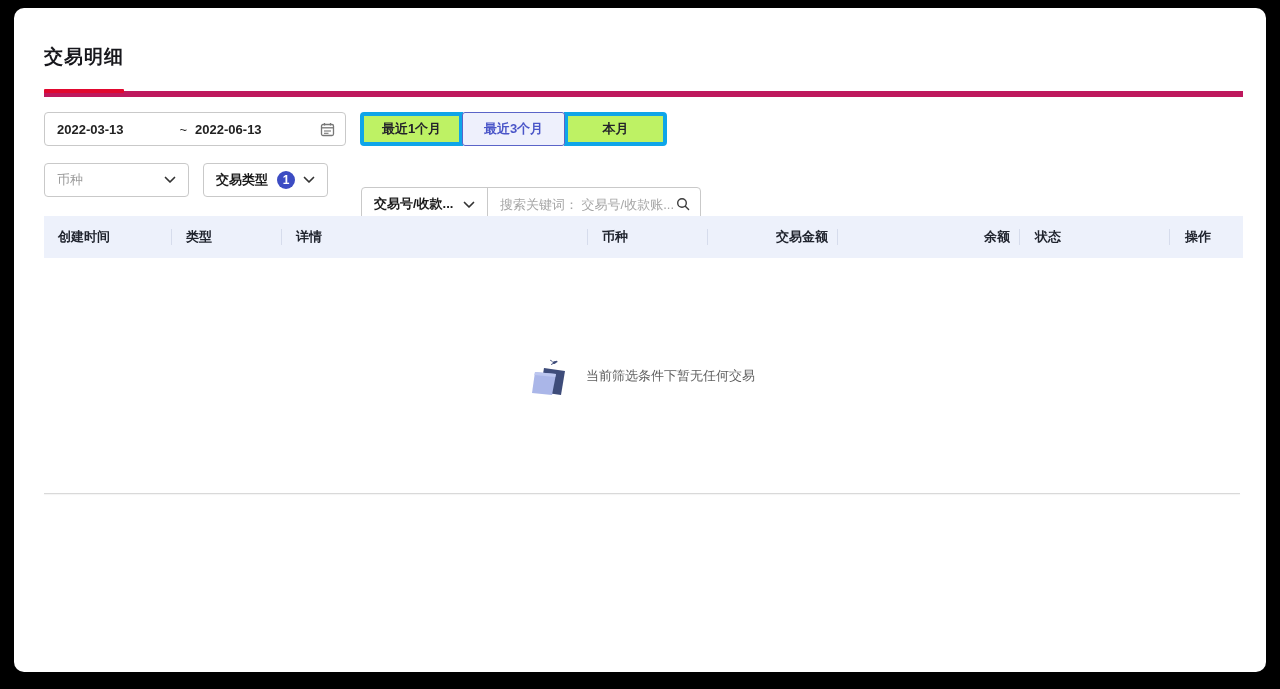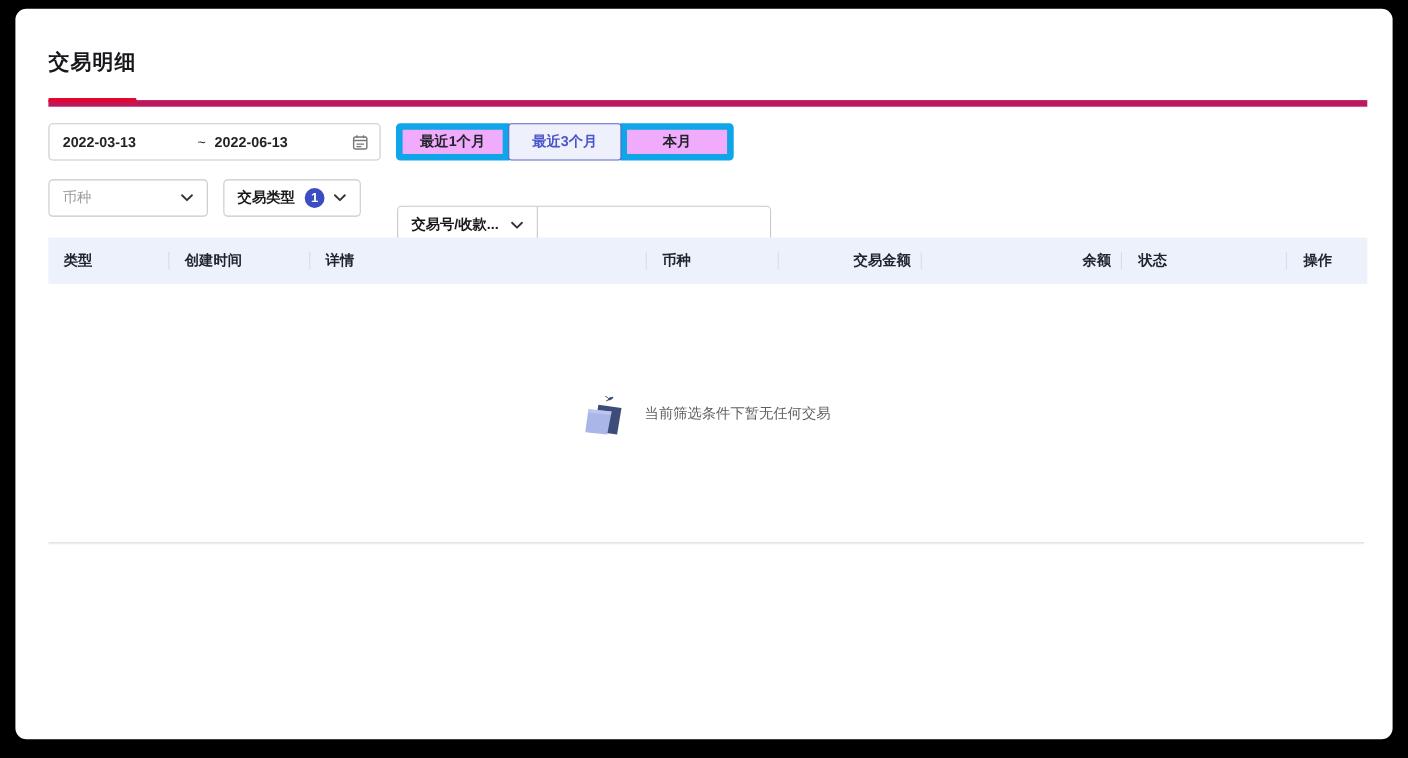--- a/index.html
+++ b/index.html
@@ -16,21 +16,21 @@
   .row2 { position:absolute; left:30px; top:155px; height:34px; }
 
   .ctl { border:1px solid #c9c9c9; border-radius:4px; background:#fff; height:34px; display:flex; align-items:center; font-size:13px; color:#1a1a1a; }
 
   .date-range { position:absolute; left:0; top:0; width:302px; padding:0 10px 0 12px; cursor:pointer; }
   .date-val { font-weight:700; color:#222; }
   .date-tilde { margin:0 8px 0 56px; color:#222; }
   .date-range .cal { margin-left:auto; display:flex; }
 
   .seg-group { position:absolute; left:316px; top:0; display:flex; }
-  .seg-btn { width:103px; height:34px; border:6px solid #0ea5e9; background:#f0abfc; font-size:13px; font-weight:600; color:#23232a; display:flex; align-items:center; justify-content:center; cursor:pointer; margin-left:-1px; font-family:inherit; }
+  .seg-btn { width:103px; height:34px; border:4px solid #0ea5e9; background:#bef264; font-size:13px; font-weight:600; color:#23232a; display:flex; align-items:center; justify-content:center; cursor:pointer; margin-left:-1px; font-family:inherit; }
   .seg-btn:first-child { border-radius:4px 0 0 4px; margin-left:0; }
   .seg-btn:last-child { border-radius:0 4px 4px 0; }
   .seg-btn.selected { border:1px solid #5a64c8; background:#eef0fc; color:#4a55c8; z-index:2; border-radius:3px; }
 
   .download-btn { position:absolute; right:0; top:0; height:34px; padding:0 16px; background:var(--accent); color:#fff; border:none; border-radius:4px; font-size:13px; font-weight:700; display:flex; align-items:center; gap:9px; cursor:pointer; font-family:inherit; letter-spacing:0.5px; }
 
   .dd { padding:0 12px; cursor:pointer; }
   .dd .chev { margin-left:auto; display:flex; }
   .dd-currency { position:absolute; left:0; top:0; width:145px; }
   .dd-currency .dd-label { color:#9b9b9b; }
@@ -119,26 +119,35 @@
 
     <div class="kw-group">
       <div class="kw-dd">
         <span>交易号/收款...</span>
         <span class="chev">
           <svg width="12" height="8" viewBox="0 0 12 8">
               <path d="M1.5 1.5 L6 6 L10.5 1.5" stroke="#333" stroke-width="1.7" fill="none" stroke-linecap="round" stroke-linejoin="round"></path>
             </svg>
         </span>
       </div>
+      <div class="kw-search">
+        <input class="kw-input" type="text" placeholder="搜索关键词： 交易号/收款账..." style="">
+        <span style="display:flex;cursor:pointer;">
+          <svg width="14" height="14" viewBox="0 0 14 14">
+              <circle cx="6" cy="6" r="4.3" fill="none" stroke="#3c3c3c" stroke-width="1.4"></circle>
+              <line x1="9.3" y1="9.3" x2="12.6" y2="12.6" stroke="#3c3c3c" stroke-width="1.4" stroke-linecap="round"></line>
+            </svg>
+        </span>
+      </div>
     </div>
   </div>
 
   <div class="thead">
+    <div class="th c0 sep">创建时间</div>
     <div class="th c1 sep">类型</div>
-    <div class="th c0 sep">创建时间</div>
     <div class="th c2 sep">详情</div>
     <div class="th c3 sep">币种</div>
     <div class="th c4 sep right">交易金额</div>
     <div class="th c5 sep right">余额</div>
     <div class="th c6 sep">状态</div>
     <div class="th c7">操作</div>
   </div>
 
   <div class="empty-zone">
     <span style="display:flex;">

